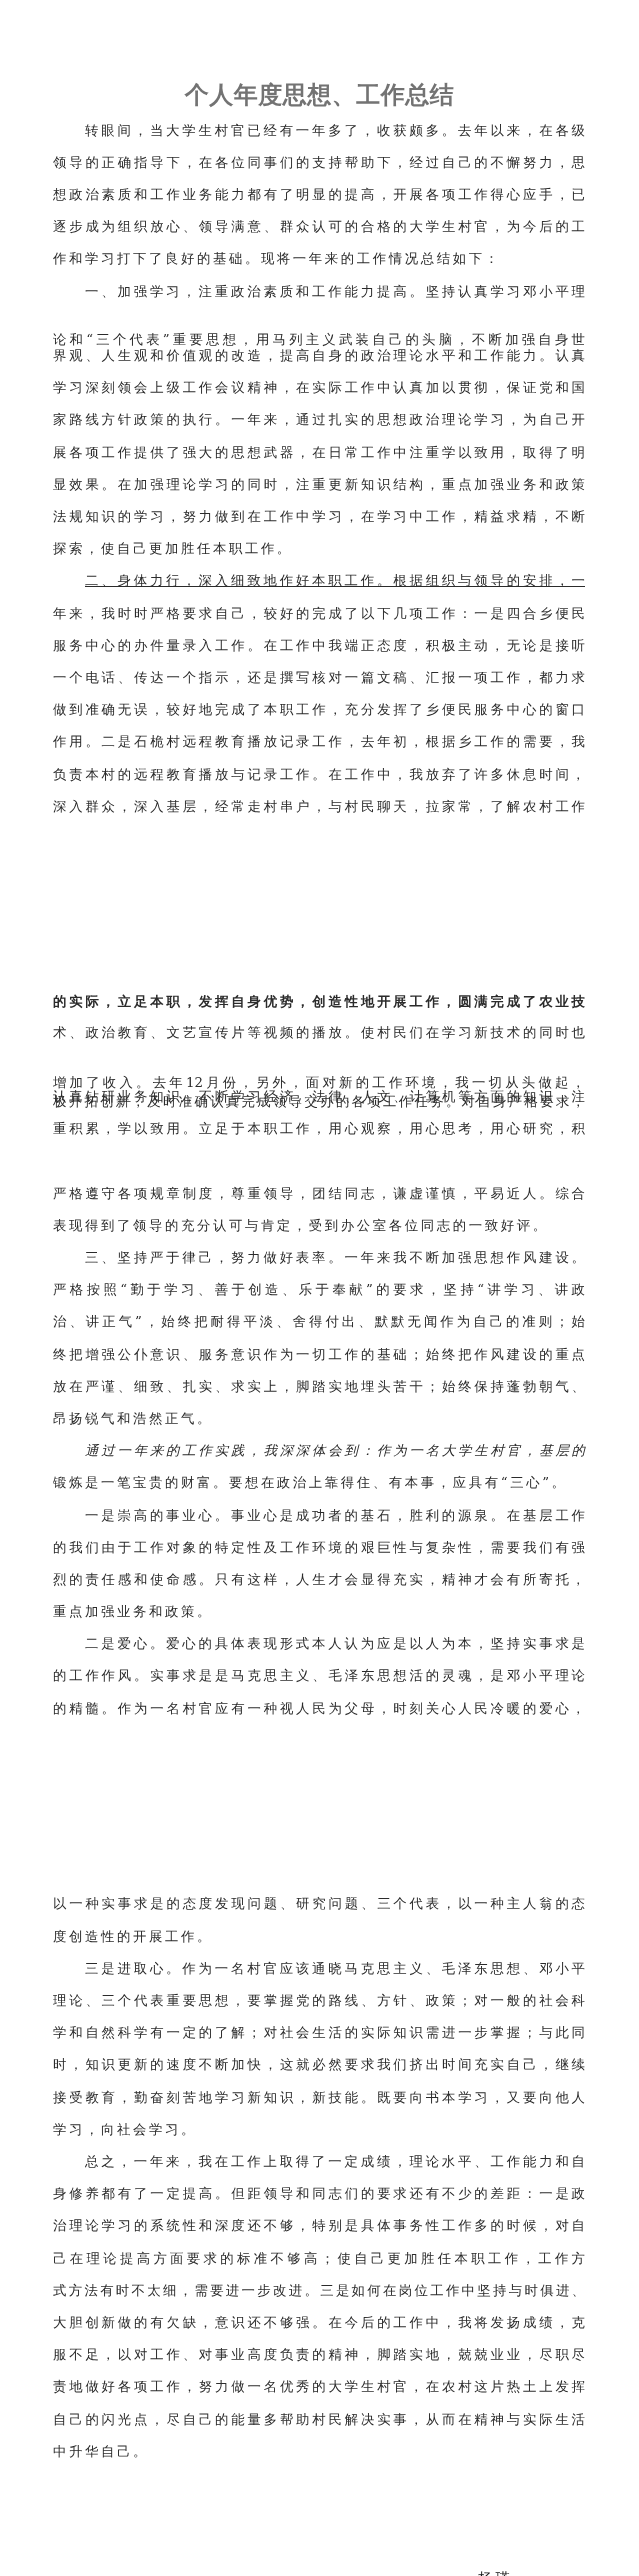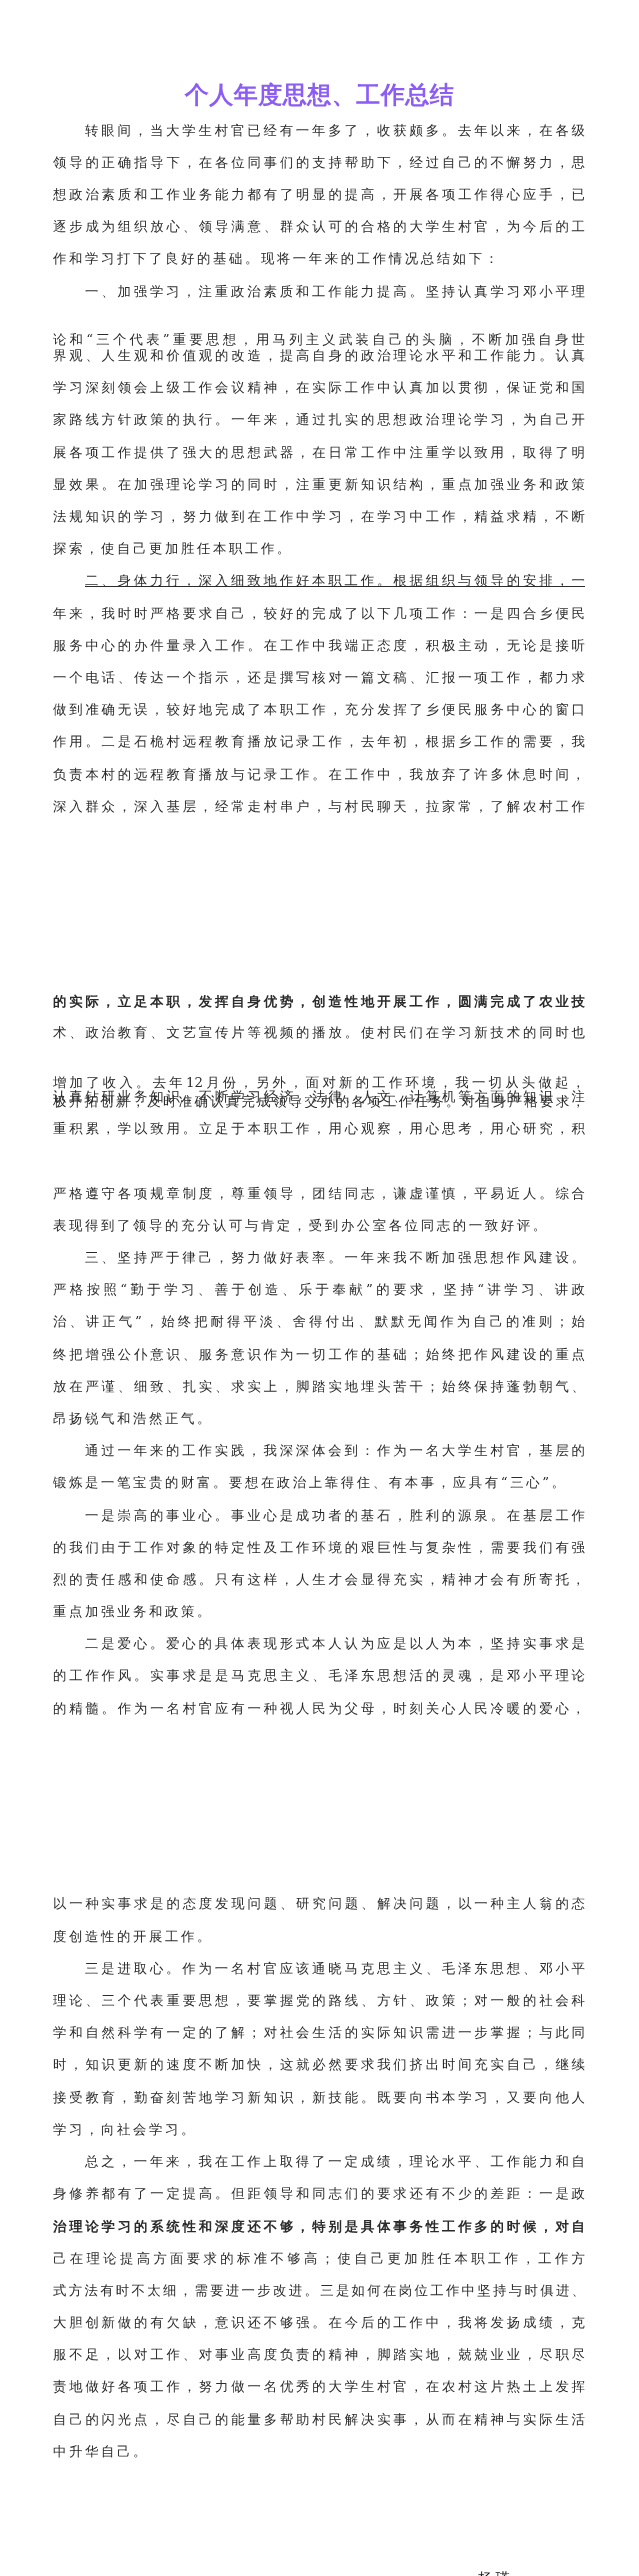--- a/index.html
+++ b/index.html
@@ -1,20 +1,20 @@
 <!DOCTYPE html>
 <html style="font-size:8.2px"><head>
 <meta charset="utf-8">
 <style>
   html, body { margin: 0; padding: 0; background: #ffffff; }
   body { width: 639px; height: 2711px; position: relative; overflow: hidden;
          font-family: "DejaVu Sans", "Liberation Sans", sans-serif; color: #2a2a2a; }
   .doc { position: absolute; left: 0; top: 0; width: 639px; height: 2711px; }
   .title { position: absolute; left: 0; width: 639px; top: 81px; height: 29px;
-           text-align: center; font-size: 24px; font-weight: bold; color: #8b5cf6;
+           text-align: center; font-size: 24px; font-weight: bold; color: #737373;
            line-height: 29px; letter-spacing: 0.5px; font-family: "DejaVu Sans", sans-serif; }
   .line { position: absolute; left: 53px; width: 532px; height: 20.6px; line-height: 20.6px;
           font-size: 13.4px; white-space: nowrap; color: #2b2b2b;
           font-family: "DejaVu Serif", "Liberation Serif", serif; }
   .line.full { text-align: justify; text-align-last: justify; }
   .line.last { text-align: left; letter-spacing: 2.6px; }
   .line.indent { left: 85px; width: 500px; }
   .signature { position: absolute; left: 478px; top: 2568px; font-size: 14.4px; line-height: 20.6px;
                color: #111; letter-spacing: 3.1px; font-family: "DejaVu Serif", serif; }
 </style>
@@ -53,40 +53,40 @@
       <div class="line full" style="top: 1119px;">重积累，学以致用。立足于本职工作，用心观察，用心思考，用心研究，积</div>
       <div class="line full" style="top: 1092px;">极开拓创新，及时准确认真完成领导交办的各项工作任务。对自身严格要求，</div>
       <div class="line full" style="top: 1184px;">严格遵守各项规章制度，尊重领导，团结同志，谦虚谨慎，平易近人。综合</div>
       <div class="line last" style="top: 1216px;">表现得到了领导的充分认可与肯定，受到办公室各位同志的一致好评。</div>
       <div class="line full indent" style="top: 1248px;">三、坚持严于律己，努力做好表率。一年来我不断加强思想作风建设。</div>
       <div class="line full" style="top: 1280px;">严格按照“勤于学习、善于创造、乐于奉献”的要求，坚持“讲学习、讲政</div>
       <div class="line full" style="top: 1312px;">治、讲正气”，始终把耐得平淡、舍得付出、默默无闻作为自己的准则；始</div>
       <div class="line full" style="top: 1345px;">终把增强公仆意识、服务意识作为一切工作的基础；始终把作风建设的重点</div>
       <div class="line full" style="top: 1377px;">放在严谨、细致、扎实、求实上，脚踏实地埋头苦干；始终保持蓬勃朝气、</div>
       <div class="line last" style="top: 1409px;">昂扬锐气和浩然正气。</div>
-      <div class="line full indent" style="top: 1441px;">通过一年来的工作实践，我深深体会到：作为一名大学生村官，基层的</div>
+      <div class="line full indent" style="top: 1441px; font-style: italic;">通过一年来的工作实践，我深深体会到：作为一名大学生村官，基层的</div>
       <div class="line last" style="top: 1473px;">锻炼是一笔宝贵的财富。要想在政治上靠得住、有本事，应具有“三心”。</div>
       <div class="line full indent" style="top: 1506px;">一是崇高的事业心。事业心是成功者的基石，胜利的源泉。在基层工作</div>
       <div class="line full" style="top: 1538px;">的我们由于工作对象的特定性及工作环境的艰巨性与复杂性，需要我们有强</div>
       <div class="line full" style="top: 1570px;">烈的责任感和使命感。只有这样，人生才会显得充实，精神才会有所寄托，</div>
       <div class="line last" style="top: 1602px;">重点加强业务和政策。</div>
       <div class="line full indent" style="top: 1634px;">二是爱心。爱心的具体表现形式本人认为应是以人为本，坚持实事求是</div>
       <div class="line full" style="top: 1666px;">的工作作风。实事求是是马克思主义、毛泽东思想活的灵魂，是邓小平理论</div>
       <div class="line full" style="top: 1699px;">的精髓。作为一名村官应有一种视人民为父母，时刻关心人民冷暖的爱心，</div>
-      <div class="line full" style="top: 1894px;">以一种实事求是的态度发现问题、研究问题、解决问题，以一种主人翁的态</div>
+      <div class="line full" style="top: 1894px;">以一种实事求是的态度发现问题、研究问题、三个代表，以一种主人翁的态</div>
       <div class="line last" style="top: 1927px;">度创造性的开展工作。</div>
       <div class="line full indent" style="top: 1959px;">三是进取心。作为一名村官应该通晓马克思主义、毛泽东思想、邓小平</div>
       <div class="line full" style="top: 1991px;">理论、三个代表重要思想，要掌握党的路线、方针、政策；对一般的社会科</div>
       <div class="line full" style="top: 2023px;">学和自然科学有一定的了解；对社会生活的实际知识需进一步掌握；与此同</div>
       <div class="line full" style="top: 2055px;">时，知识更新的速度不断加快，这就必然要求我们挤出时间充实自己，继续</div>
       <div class="line full" style="top: 2088px;">接受教育，勤奋刻苦地学习新知识，新技能。既要向书本学习，又要向他人</div>
       <div class="line last" style="top: 2120px;">学习，向社会学习。</div>
       <div class="line full indent" style="top: 2152px;">总之，一年来，我在工作上取得了一定成绩，理论水平、工作能力和自</div>
       <div class="line full" style="top: 2184px;">身修养都有了一定提高。但距领导和同志们的要求还有不少的差距：一是政</div>
-      <div class="line full" style="top: 2216px; font-weight: bold;">治理论学习的系统性和深度还不够，特别是具体事务性工作多的时候，对自</div>
+      <div class="line full" style="top: 2216px;">治理论学习的系统性和深度还不够，特别是具体事务性工作多的时候，对自</div>
       <div class="line full" style="top: 2249px;">己在理论提高方面要求的标准不够高；使自己更加胜任本职工作，工作方</div>
       <div class="line full" style="top: 2281px;">式方法有时不太细，需要进一步改进。三是如何在岗位工作中坚持与时俱进、</div>
       <div class="line full" style="top: 2313px;">大胆创新做的有欠缺，意识还不够强。在今后的工作中，我将发扬成绩，克</div>
       <div class="line full" style="top: 2345px;">服不足，以对工作、对事业高度负责的精神，脚踏实地，兢兢业业，尽职尽</div>
       <div class="line full" style="top: 2377px;">责地做好各项工作，努力做一名优秀的大学生村官，在农村这片热土上发挥</div>
       <div class="line full" style="top: 2410px;">自己的闪光点，尽自己的能量多帮助村民解决实事，从而在精神与实际生活</div>
       <div class="line last" style="top: 2442px;">中升华自己。</div>
     </div>
   <div class="signature">杨瑛</div>
 

